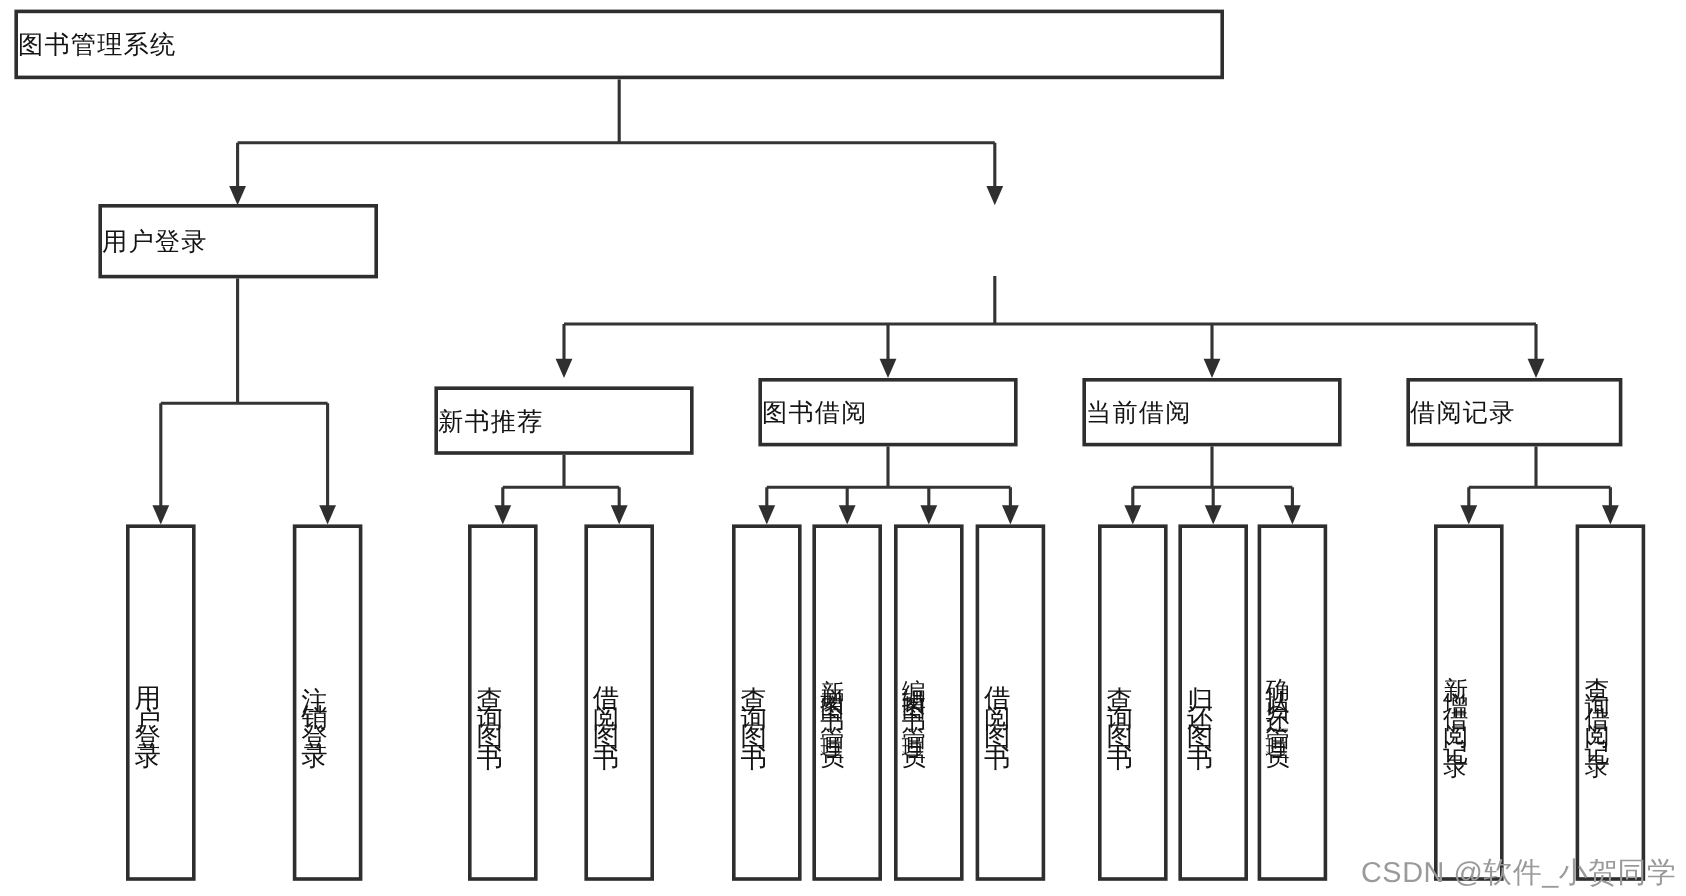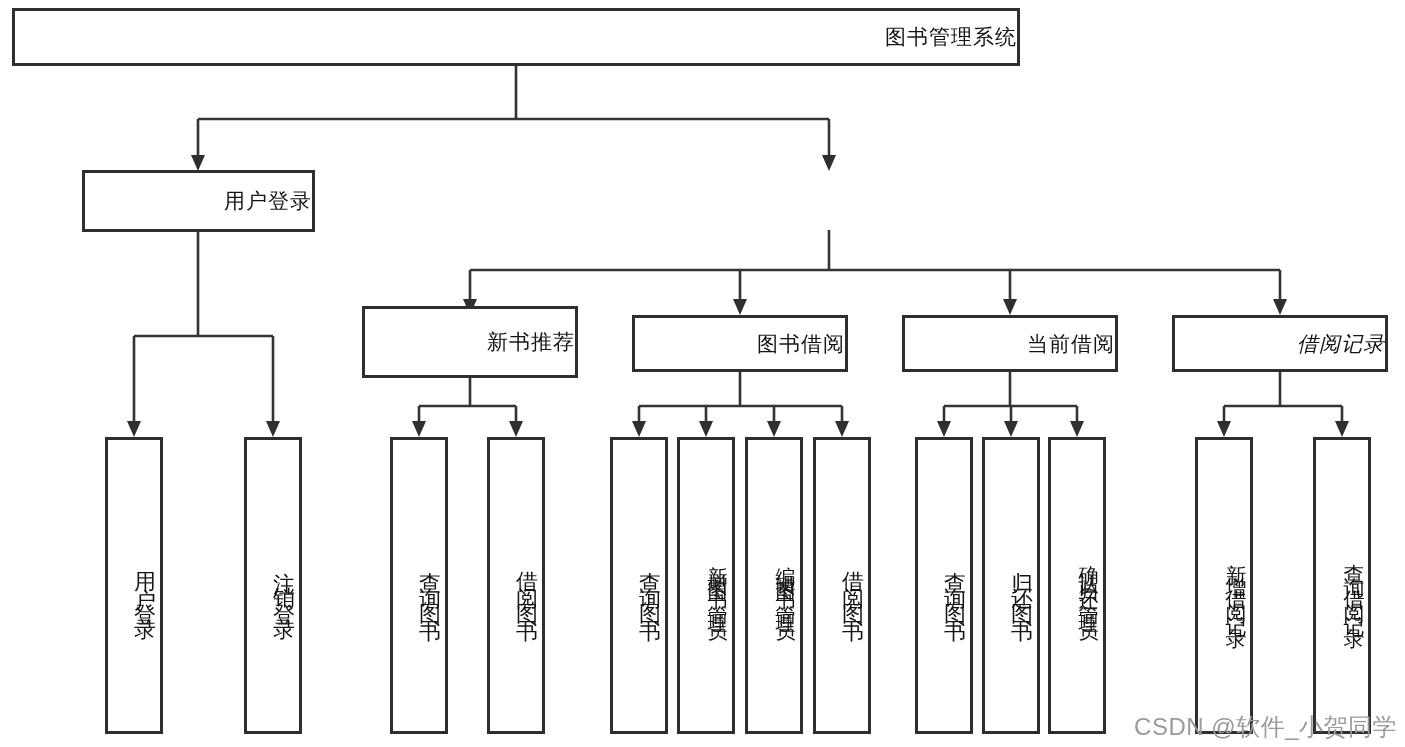--- a/index.html
+++ b/index.html
@@ -23,21 +23,21 @@
     fill: none;
   }
   svg.connectors polygon { fill: #2f2f2f; }
   .box {
     position: absolute;
     box-sizing: border-box;
     background: #ffffff;
     border: 3px solid #2e2e2e;
     display: flex;
     align-items: center;
-    justify-content: flex-end;
+    justify-content: flex-start;
     color: #141414;
     z-index: 1;
   }
   .hbox { font-size: 21px; letter-spacing: 1px; }
   .vbox span {
     writing-mode: vertical-rl;
     text-orientation: mixed;
     white-space: nowrap;
   }
   .len4 { font-size: 22px; }
@@ -55,24 +55,24 @@
     color: #9a9a9a;
     letter-spacing: 0.5px;
     white-space: nowrap;
     margin-left: 32px;
   }
 
   
   .n-root { left: 12px;  top: 8px;   width: 1008px; height: 58px; }
   .n-l2a  { left: 82px;  top: 170px; width: 233px;  height: 62px; }
   .n-l2b  { left: 712px; top: 170px; width: 234px;  height: 62px; }
-  .n-l3a  { left: 362px; top: 306px; width: 216px;  height: 72px; }
+  .n-l3a  { left: 362px; top: 322px; width: 216px;  height: 57px; }
   .n-l3b  { left: 632px; top: 315px; width: 216px;  height: 57px; }
   .n-l3c  { left: 902px; top: 315px; width: 216px;  height: 57px; }
-  .n-l3d  { left: 1172px;top: 315px; width: 216px;  height: 57px; font-style: italic; }
+  .n-l3d  { left: 1172px;top: 315px; width: 180px;  height: 57px; }
   .leaf   { top: 437px; width: 58px; height: 297px; }
   .n-f01 { left: 105px; }  .n-f02 { left: 244px; }
   .n-f03 { left: 390px; }  .n-f04 { left: 487px; }
   .n-f05 { left: 610px; }  .n-f06 { left: 677px; }
   .n-f07 { left: 745px; }  .n-f08 { left: 813px; }
   .n-f09 { left: 915px; }  .n-f10 { left: 982px; }
   .n-f11 { left: 1048px; } .n-f12 { left: 1195px; }
   .n-f13 { left: 1313px; }
 </style>
 </head>

